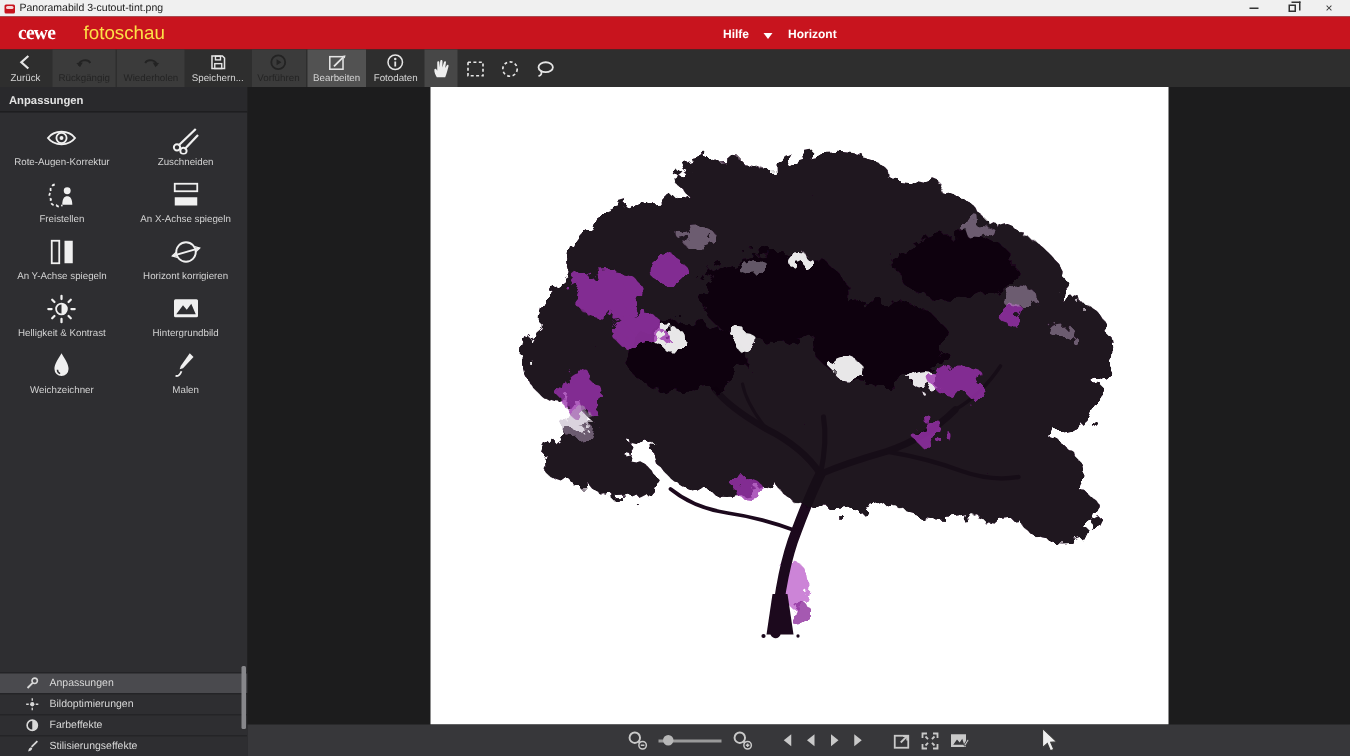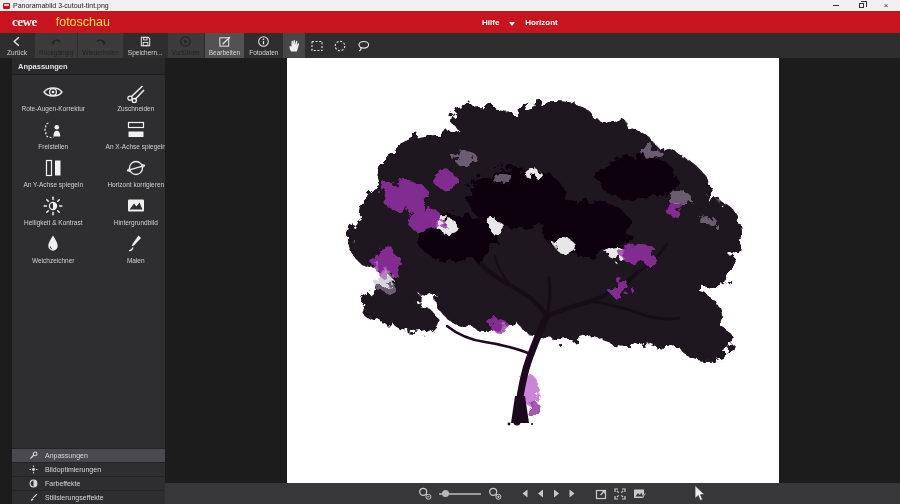--- a/index.html
+++ b/index.html
@@ -42,21 +42,21 @@
           margin-right:1px; cursor:default;}
   .tbtn svg { display:block; }
   .tbtn.disabled { background:#3b3b3b; color:#242424; }
   .tbtn.disabled svg * { stroke:#232323; }
   .tbtn.disabled svg .fillpart { fill:#232323; stroke:none;}
   .tbtn.active { background:#525252; }
   .seltool { width:22px; display:flex; align-items:center; justify-content:center; margin-right:1px; cursor:default;}
   .seltool.selected { background:#474747; }
 
   
-  .sidebar { position:absolute; left:12px; top:58px; width:165px; height:446px; background:#2e2e31; }
+  .sidebar { position:absolute; left:0; top:58px; width:165px; height:446px; background:#2e2e31; }
   .sb-header { height:17px; background:#29292c; border-bottom:1px solid #1e1e20;
                display:flex; align-items:center; padding-left:6px;
                font-size:7.5px; font-weight:bold; color:#e3e3e3; }
   .sb-grid { display:grid; grid-template-columns:1fr 1fr; padding-top:5px; }
   .sb-tool { height:38px; display:flex; flex-direction:column; align-items:center; cursor:default;}
   .sb-tool .ticon { height:24px; display:flex; align-items:center; justify-content:center;}
   .sb-tool .tlabel { font-size:6.5px; color:#d2d2d2; text-align:center; line-height:7px; margin-top:1px;}
   .sb-sections { position:absolute; left:0; bottom:0; width:165px; }
   .sb-section { height:14px; display:flex; align-items:center; padding-left:17px; gap:7px;
                 border-top:1px solid #242427; font-size:7px; color:#d8d8d8; cursor:default;}

